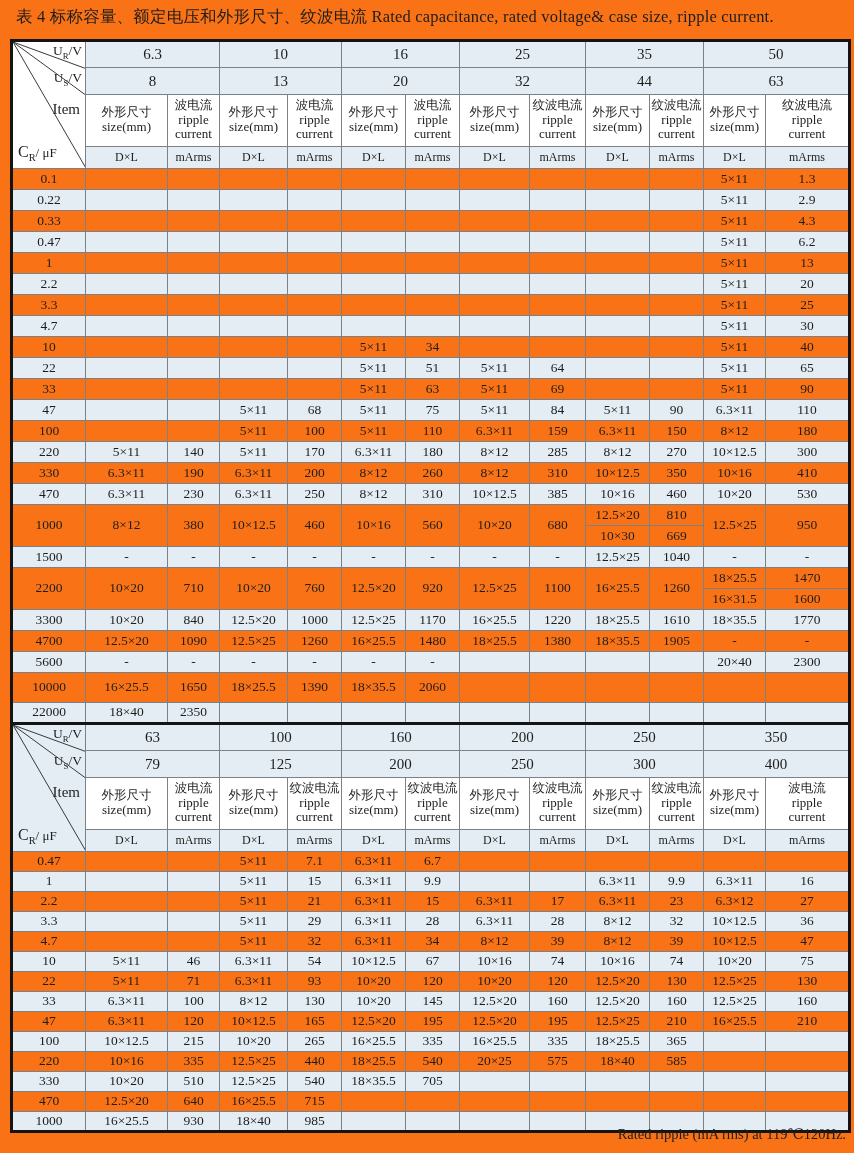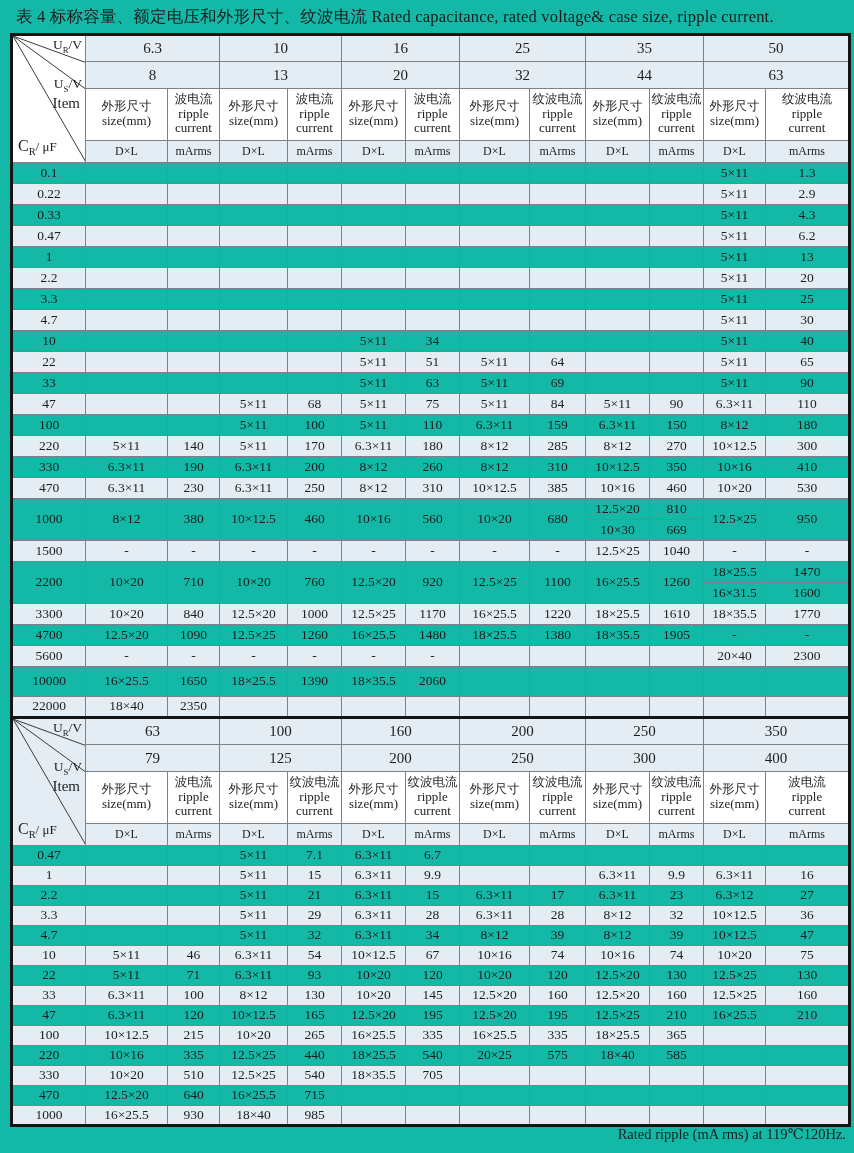--- a/index.html
+++ b/index.html
@@ -3,54 +3,54 @@
 <meta charset="utf-8">
 <style>
   :root{
     --band:#e3edf3;
     --inner:#7b8287;
     --outer:#141414;
     --txt:#1d1d1d;
   }
   html,body{margin:0;padding:0;background:#ffffff;}
   .page{
-    position:relative;width:854px;height:1153px;background:#14b8a6;
+    position:relative;width:854px;height:1153px;background:#f97316;
     font-family:"Liberation Serif","DejaVu Serif",serif;color:var(--txt);
   }
   .doc-title{
     position:absolute;left:16px;top:6px;width:830px;
     font-size:16.5px;letter-spacing:0.2px;white-space:nowrap;
   }
   .tbl-host{position:absolute;left:10px;}
   #t1-host{top:33px;}
   #t2-host{top:716px;}
   table.spec-table{
     border-collapse:collapse;table-layout:fixed;
     border:3px solid var(--outer);
-    font-family:"Liberation Serif","DejaVu Serif",serif;color:var(--txt);
+    font-family:"Liberation Serif","DejaVu Serif",serif;color:var(--txt);margin-top:6px;
   }
   table.spec-table td{
     border:1px solid var(--inner);
     padding:0;text-align:center;vertical-align:middle;
     overflow:hidden;line-height:1.1;
   }
   td.band{background:var(--band);}
   td.hnum{font-size:15px;}
   td.desc{font-size:12.5px;line-height:1.3;background:#fff;padding:1px 1px;}
   td.desc .en{font-size:13px;}
   td.units{font-size:12px;}
   td.cap{font-size:13.5px;}
   td.val{font-size:13.5px;}
   td.corner{position:relative;padding:0;}
   td.corner.white{background:#fff;}
   td.corner.tint{background:var(--band);}
   td.corner svg{position:absolute;left:0;top:0;}
   .c-lab{position:absolute;white-space:nowrap;}
   .c-ur{top:2px;right:3px;font-size:13.5px;}
-  .c-us{top:41px;right:3px;font-size:13.5px;}
+  .c-us{top:29px;right:3px;font-size:13.5px;}
   .c-item{top:59px;right:5px;font-size:15px;}
   .c-cr{bottom:4px;left:5px;font-size:16px;}
   .c-cr .suf{font-size:13px;}
   sub{font-size:0.65em;}
   .footer-note{
     position:absolute;right:8px;top:1126px;font-size:14.5px;white-space:nowrap;
   }
 </style>
 </head>
 <body>

